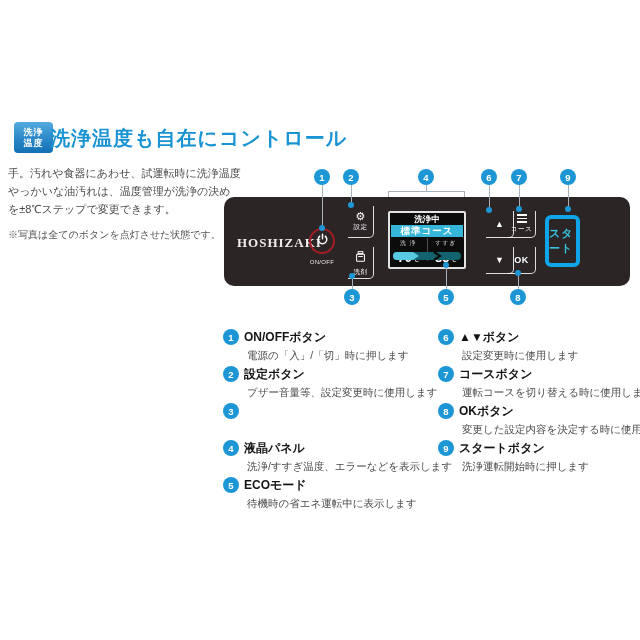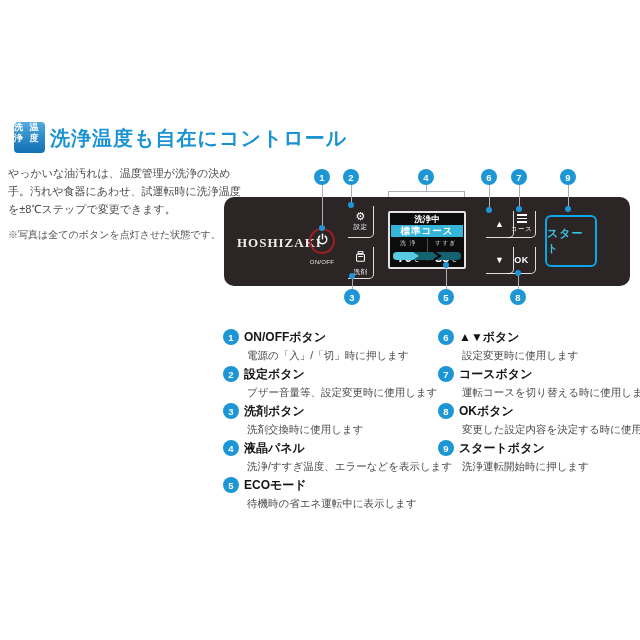--- a/index.html
+++ b/index.html
@@ -3,24 +3,24 @@
 <meta charset="utf-8">
 <style>
   * { margin:0; padding:0; box-sizing:border-box; }
   body { background:#ffffff; }
   .page {
     position:relative; width:640px; height:640px; background:#ffffff;
     font-family:"Liberation Sans", sans-serif; overflow:hidden;
   }
   
   .badge {
-    position:absolute; left:14px; top:122px; width:31px; height:31px;
+    position:absolute; left:14px; top:122px; width:39px; height:31px;
     border-radius:4px; background:linear-gradient(#53abdf 0%, #2b87c7 55%, #1170b5 100%);
     color:#fff; font-size:9px; font-weight:bold; line-height:11px;
-    display:flex; flex-direction:row; align-items:flex-start; justify-content:center;
+    display:flex; flex-direction:column; align-items:center; justify-content:center;
     letter-spacing:1px;
   }
   .heading {
     position:absolute; left:50px; top:125px; font-size:20px; font-weight:bold;
     color:#1a93d3; letter-spacing:1px; white-space:nowrap;
   }
   .intro { position:absolute; left:8px; top:164px; font-size:11px; color:#4a4a4a; line-height:18px; white-space:nowrap; }
   .note  { position:absolute; left:8px; top:228px; font-size:10px; color:#555; white-space:nowrap; }
 
   
@@ -64,22 +64,22 @@
                  font-size:9.5px; font-weight:bold; text-align:center; line-height:12px; letter-spacing:1px; }
   .disp-temps  { position:absolute; top:25px; left:0; width:100%; height:23px; display:flex; }
   .disp-temps .half { flex:1; text-align:center; position:relative; }
   .disp-temps .half + .half { border-left:1px solid #4d4d4d; }
   .tlabel { font-size:6px; color:#d8d8d8; letter-spacing:1px; display:block; margin-top:1px; }
   .tval   { font-size:13px; font-weight:bold; color:#fff; line-height:14px; }
   .tunit  { font-size:7px; font-weight:normal; }
   .pbar   { position:absolute; left:3px; bottom:3px; }
 
   .start-btn {
-    position:absolute; left:545px; top:215px; width:52px; height:52px;
-    border:2px solid #0ea5e9; border-radius:6px; color:#37c3e0;
+    position:absolute; left:545px; top:215px; width:35px; height:52px;
+    border:4px solid #0ea5e9; border-radius:6px; color:#37c3e0;
     font-size:11px; font-weight:bold; display:flex; align-items:center; justify-content:center;
     letter-spacing:1px;
   }
 
   
   .co {
     position:absolute; width:16px; height:16px; border-radius:50%;
     background:#1d96d5; color:#fff; font-size:9.5px; font-weight:bold;
     display:flex; align-items:center; justify-content:center;
   }
@@ -103,22 +103,22 @@
 
 <div class="page">
 
   <div class="badge">
     <span>洗浄</span>
     <span>温度</span>
   </div>
   <div class="heading">洗浄温度も自在にコントロール</div>
 
   <div class="intro">
+    <div>手。汚れや食器にあわせ、試運転時に洗浄温度</div>
     <div>やっかいな油汚れは、温度管理が洗浄の決め</div>
-    <div>手。汚れや食器にあわせ、試運転時に洗浄温度</div>
     <div>を±8℃ステップで変更できます。</div>
   </div>
   <div class="note">※写真は全てのボタンを点灯させた状態です。</div>
 
   <div class="panel"></div>
   <div class="brand">HOSHIZAKI</div>
 
   <div class="power-ring">
     <span>
       <svg width="13" height="13" viewBox="0 0 20 20">
@@ -228,24 +228,20 @@
   </div>
   <div class="legend-item" style="left:223px; top:366px;">
     <span class="lnum">2</span>
     <div>
       <div class="ltitle">設定ボタン</div>
       <div class="ldesc">ブザー音量等、設定変更時に使用します</div>
     </div>
   </div>
   <div class="legend-item" style="left:223px; top:403px;">
     <span class="lnum">3</span>
-    <div>
-      <div class="ltitle">洗剤ボタン</div>
-      <div class="ldesc">洗剤交換時に使用します</div>
-    </div>
   </div>
   <div class="legend-item" style="left:223px; top:440px;">
     <span class="lnum">4</span>
     <div>
       <div class="ltitle">液晶パネル</div>
       <div class="ldesc">洗浄/すすぎ温度、エラーなどを表示します</div>
     </div>
   </div>
   <div class="legend-item" style="left:223px; top:477px;">
     <span class="lnum">5</span>

